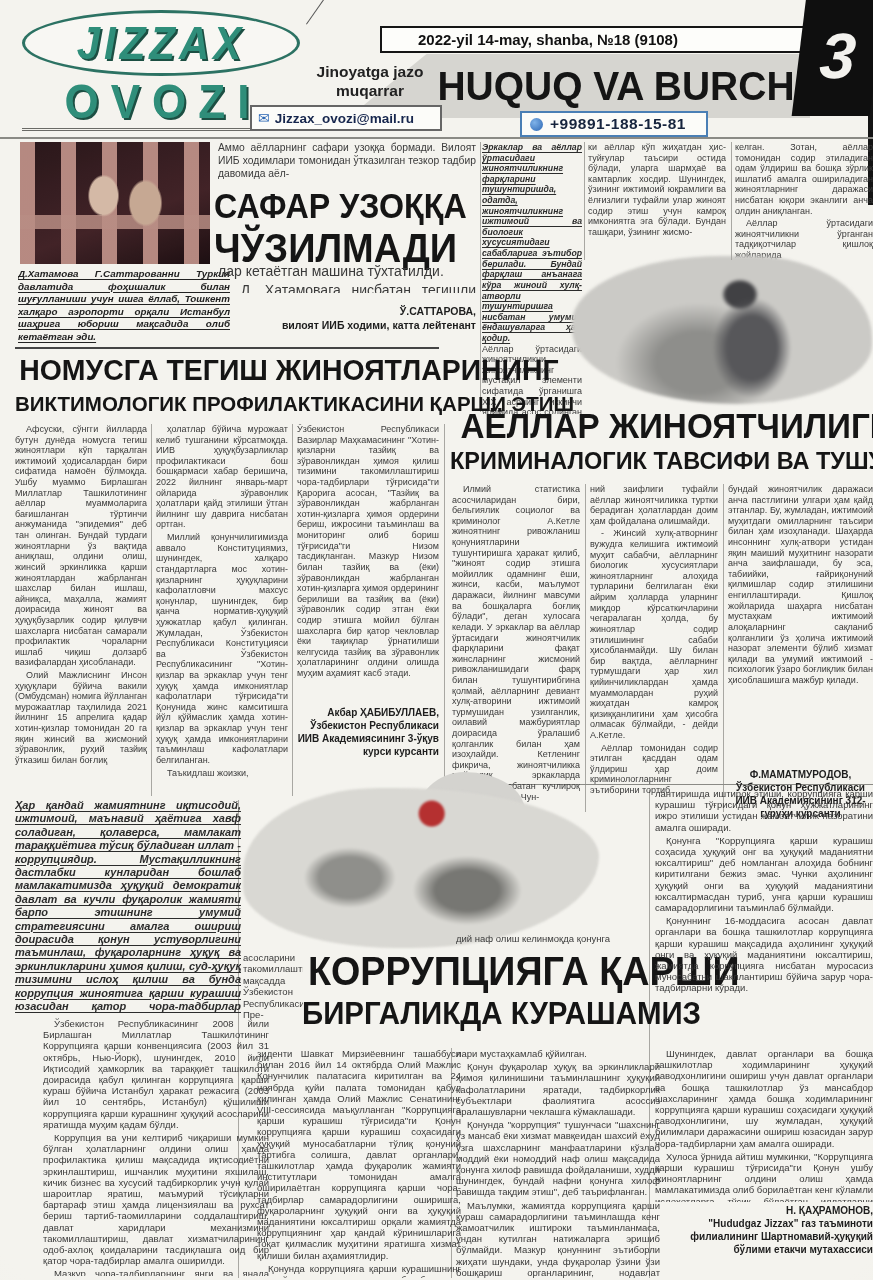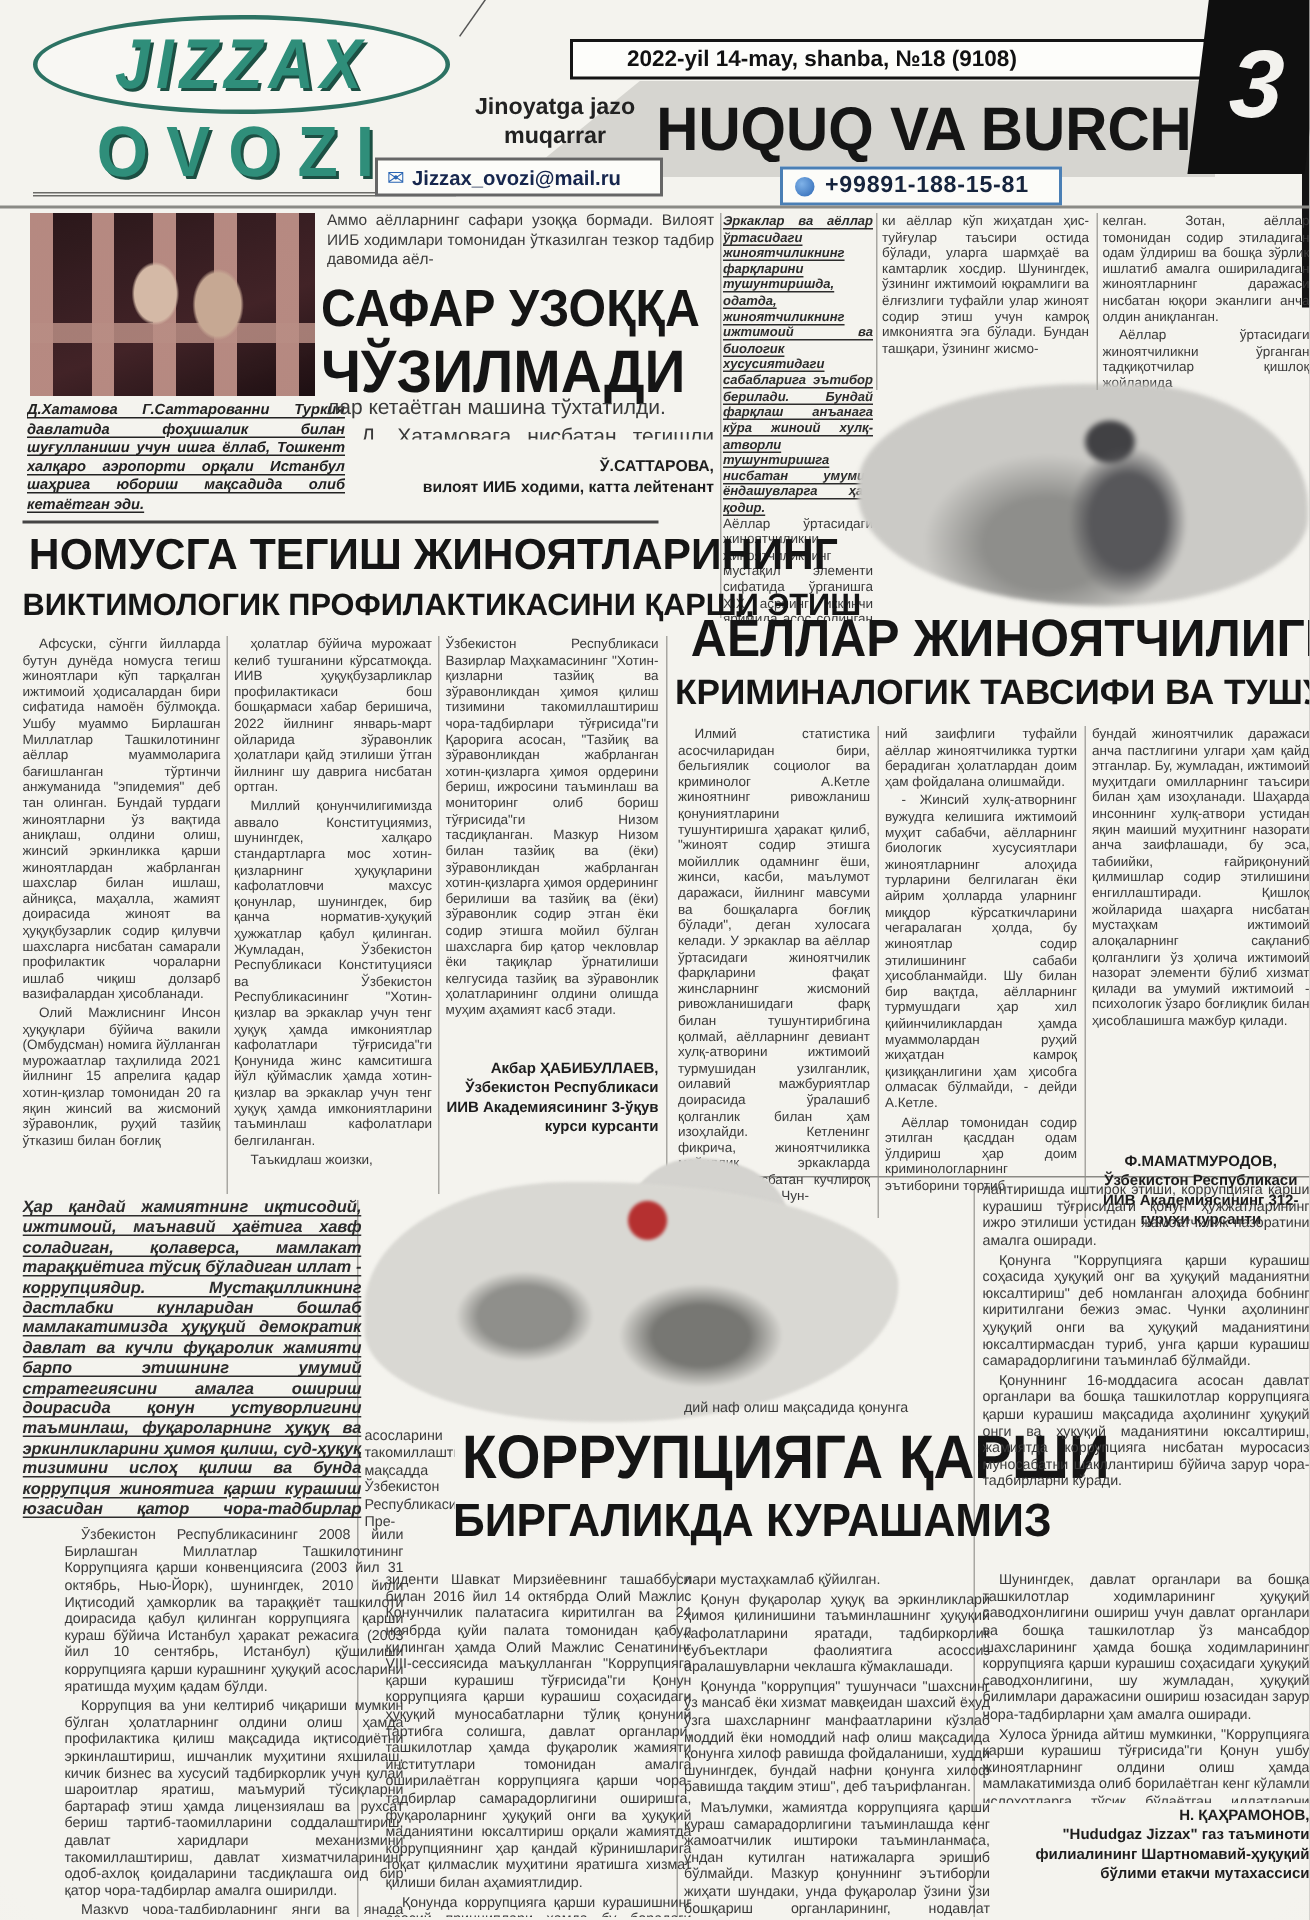--- a/index.html
+++ b/index.html
@@ -225,21 +225,21 @@
     </div>
 
   <div class="abs kor-lead lead-it">Ҳар қандай жамиятнинг иқтисодий, ижтимоий, маънавий ҳаётига хавф соладиган, қолаверса, мамлакат тараққиётига тўсиқ бўладиган иллат - коррупциядир. Мустақилликнинг дастлабки кунларидан бошлаб мамлакатимизда ҳуқуқий демократик давлат ва кучли фуқаролик жамияти барпо этишнинг умумий стратегиясини амалга ошириш доирасида қонун устуворлигини таъминлаш, фуқароларнинг ҳуқуқ ва эркинликларини ҳимоя қилиш, суд-ҳуқуқ тизимини ислоҳ қилиш ва бунда коррупция жиноятига қарши курашиш юзасидан қатор чора-тадбирлар амалга ошириб келинмоқда.</div>
   <div class="abs kor-c1 body-col">
       <p>Ўзбекистон Республикасининг 2008 йили Бирлашган Миллатлар Ташкилотининг Коррупцияга қарши конвенциясига (2003 йил 31 октябрь, Нью-Йорк), шунингдек, 2010 йили Иқтисодий ҳамкорлик ва тараққиёт ташкилоти доирасида қабул қилинган коррупцияга қарши кураш бўйича Истанбул ҳаракат режасига (2003 йил 10 сентябрь, Истанбул) қўшилиши коррупцияга қарши курашнинг ҳуқуқий асосларини яратишда муҳим қадам бўлди.</p>
       <p>Коррупция ва уни келтириб чиқариши мумкин бўлган ҳолатларнинг олдини олиш ҳамда профилактика қилиш мақсадида иқтисодиётни эркинлаштириш, ишчанлик муҳитини яхшилаш, кичик бизнес ва хусусий тадбиркорлик учун қулай шароитлар яратиш, маъмурий тўсиқларни бартараф этиш ҳамда лицензиялаш ва рухсат бериш тартиб-таомилларини соддалаштириш, давлат харидлари механизмини такомиллаштириш, давлат хизматчиларининг одоб-ахлоқ қоидаларини тасдиқлашга оид бир қатор чора-тадбирлар амалга оширилди.</p>
       <p>Мазкур чора-тадбирларнинг янги ва янада самарали тизимини яратиш, коррупцияга қарши курашишнинг ҳуқуқий</p>
     </div>
   <div class="abs photo-hands"></div>
   <div class="abs kor-c2narrow body-col cont">асосларини такомиллаштириш мақсадда Ўзбекистон Республикаси Пре-</div>
-  <div class="abs kor-c3frag body-col cont">дий наф олиш мақсадида қонунга</div>
+  <div class="abs kor-c3frag body-col cont">дий наф олиш келинмоқда қонунга</div>
   <div class="abs kor-hl1 hl">КОРРУПЦИЯГА ҚАРШИ</div>
   <div class="abs kor-hl2 hl">БИРГАЛИКДА КУРАШАМИЗ</div>
   <div class="abs kor-c2 body-col cont">
       <p>зиденти Шавкат Мирзиёевнинг ташаббуси билан 2016 йил 14 октябрда Олий Мажлис Қонунчилик палатасига киритилган ва 24 ноябрда қуйи палата томонидан қабул қилинган ҳамда Олий Мажлис Сенатининг VIII-сессиясида маъқулланган "Коррупцияга қарши курашиш тўғрисида"ги Қонун коррупцияга қарши курашиш соҳасидаги ҳуқуқий муносабатларни тўлиқ қонуний тартибга солишга, давлат органлари, ташкилотлар ҳамда фуқаролик жамияти институтлари томонидан амалга оширилаётган коррупцияга қарши чора-тадбирлар самарадорлигини оширишга, фуқароларнинг ҳуқуқий онги ва ҳуқуқий маданиятини юксалтириш орқали жамиятда коррупциянинг ҳар қандай кўринишларига тоқат қилмаслик муҳитини яратишга хизмат қилиши билан аҳамиятлидир.</p>
       <p>Қонунда коррупцияга қарши курашишнинг асосий принциплари ҳамда бу борадаги давлат сиёсатининг муҳим йўналиш-</p>
     </div>
   <div class="abs kor-c3 body-col cont">
       <p>лари мустаҳкамлаб қўйилган.</p>
       <p>Қонун фуқаролар ҳуқуқ ва эркинликлари ҳимоя қилинишини таъминлашнинг ҳуқуқий кафолатларини яратади, тадбиркорлик субъектлари фаолиятига асоссиз аралашувларни чеклашга кўмаклашади.</p>
       <p>Қонунда "коррупция" тушунчаси "шахснинг ўз мансаб ёки хизмат мавқеидан шахсий ёхуд ўзга шахсларнинг манфаатларини кўзлаб моддий ёки номоддий наф олиш мақсадида қонунга хилоф равишда фойдаланиши, худди шунингдек, бундай нафни қонунга хилоф равишда тақдим этиш", деб таърифланган.</p>

